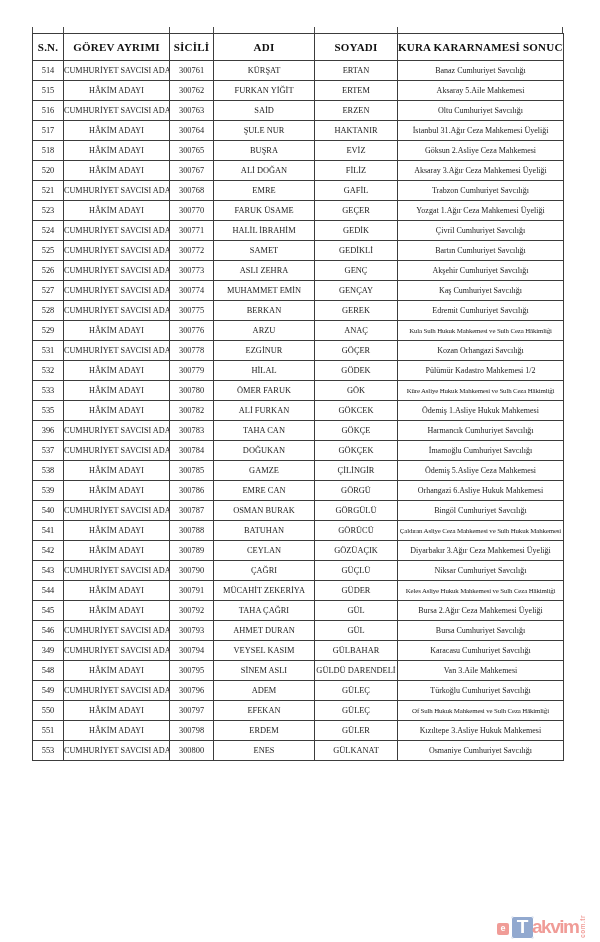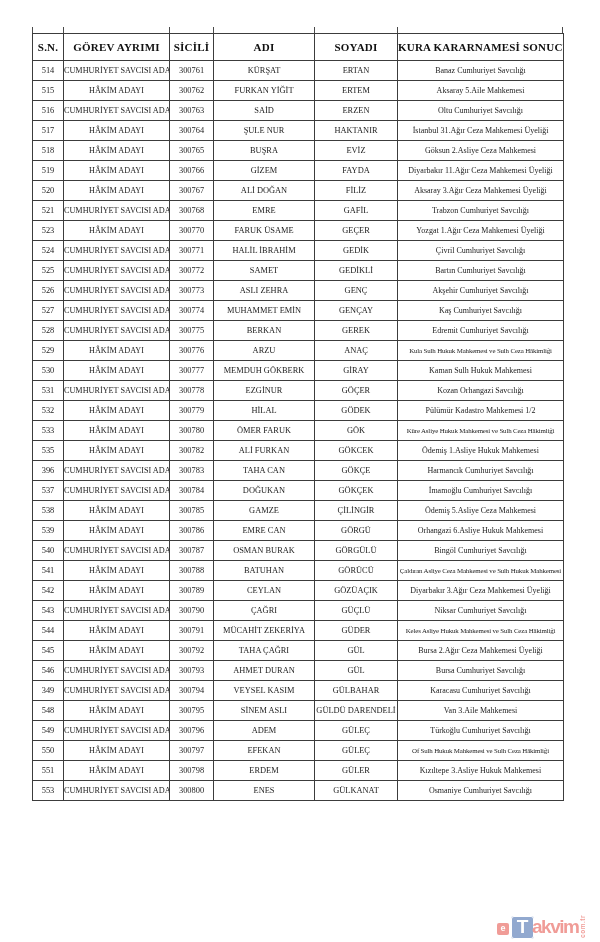--- a/index.html
+++ b/index.html
@@ -132,28 +132,20 @@
     </tr>
         <tr>
       <td class="cell-sn">518</td>
       <td class="cell-gorev">HÂKİM ADAYI</td>
       <td class="cell-sicil">300765</td>
       <td class="cell-adi">BUŞRA</td>
       <td class="cell-soyadi">EVİZ</td>
       <td class="cell-kura">Göksun 2.Asliye Ceza Mahkemesi</td>
     </tr>
         <tr>
-      <td class="cell-sn">519</td>
-      <td class="cell-gorev">HÂKİM ADAYI</td>
-      <td class="cell-sicil">300766</td>
-      <td class="cell-adi">GİZEM</td>
-      <td class="cell-soyadi">FAYDA</td>
-      <td class="cell-kura">Diyarbakır 11.Ağır Ceza Mahkemesi Üyeliği</td>
-    </tr>
-        <tr>
       <td class="cell-sn">520</td>
       <td class="cell-gorev">HÂKİM ADAYI</td>
       <td class="cell-sicil">300767</td>
       <td class="cell-adi">ALİ DOĞAN</td>
       <td class="cell-soyadi">FİLİZ</td>
       <td class="cell-kura">Aksaray 3.Ağır Ceza Mahkemesi Üyeliği</td>
     </tr>
         <tr>
       <td class="cell-sn">521</td>
       <td class="cell-gorev">CUMHURİYET SAVCISI ADAYI</td>
@@ -210,28 +202,20 @@
       <td class="cell-soyadi">GEREK</td>
       <td class="cell-kura">Edremit Cumhuriyet Savcılığı</td>
     </tr>
         <tr>
       <td class="cell-sn">529</td>
       <td class="cell-gorev">HÂKİM ADAYI</td>
       <td class="cell-sicil">300776</td>
       <td class="cell-adi">ARZU</td>
       <td class="cell-soyadi">ANAÇ</td>
       <td class="cell-kura long">Kula Sulh Hukuk Mahkemesi ve Sulh Ceza Hâkimliği</td>
-    </tr>
-        <tr>
-      <td class="cell-sn">530</td>
-      <td class="cell-gorev">HÂKİM ADAYI</td>
-      <td class="cell-sicil">300777</td>
-      <td class="cell-adi">MEMDUH GÖKBERK</td>
-      <td class="cell-soyadi">GİRAY</td>
-      <td class="cell-kura">Kaman Sulh Hukuk Mahkemesi</td>
     </tr>
         <tr>
       <td class="cell-sn">531</td>
       <td class="cell-gorev">CUMHURİYET SAVCISI ADAYI</td>
       <td class="cell-sicil">300778</td>
       <td class="cell-adi">EZGİNUR</td>
       <td class="cell-soyadi">GÖÇER</td>
       <td class="cell-kura">Kozan Orhangazi Savcılığı</td>
     </tr>
         <tr>

